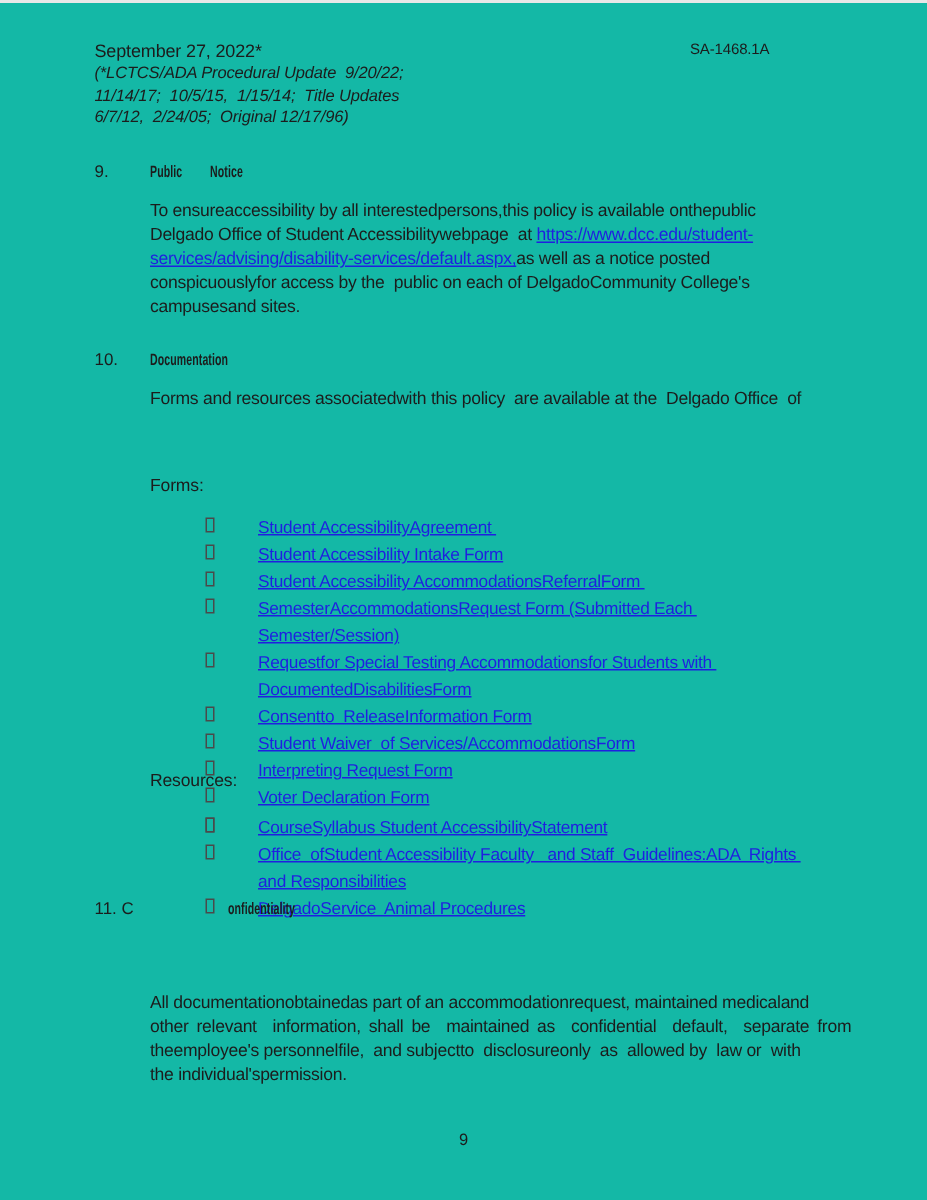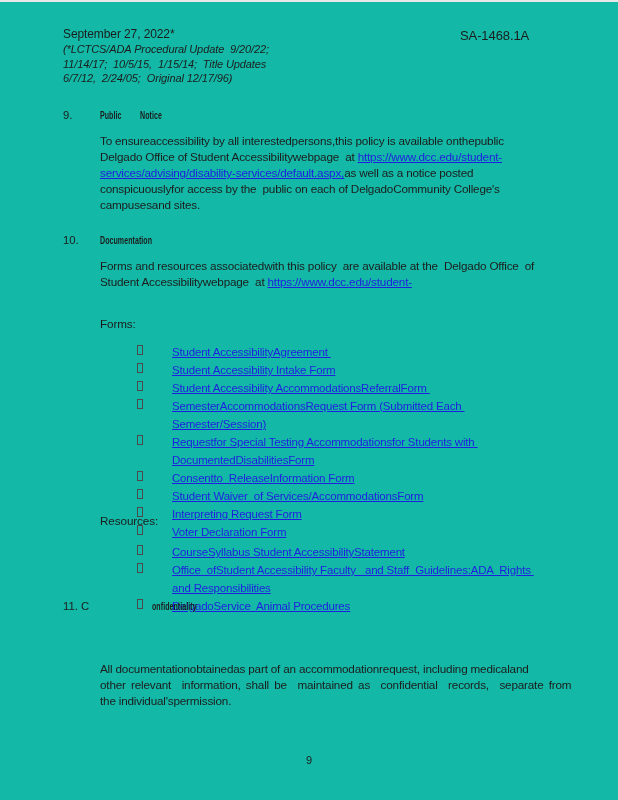--- a/index.html
+++ b/index.html
@@ -10,21 +10,21 @@
     background:#14b8a6;
     font-family:"Liberation Sans",sans-serif;
     color:#1c1c1c;
     overflow:hidden;
   }
   .abs{position:absolute;}
   .pre{white-space:pre;}
   .it{font-style:italic;}
   .date{font-size:12px;letter-spacing:-0.1px;}
   .rev{font-size:11px;line-height:14.5px;letter-spacing:-0.1px;}
-  .docnum{font-size:13px;letter-spacing:-0.1px;}
+  .docnum{font-size:10px;letter-spacing:-0.1px;}
   .hnum{font-size:11.3px;}
   .hword{
     position:absolute;
     display:inline-block;
     font-weight:700;
     font-size:11px;
     transform:scaleX(0.64);
     transform-origin:0 0;
     white-space:pre;
     letter-spacing:0.1px;
@@ -72,21 +72,20 @@
     <div class="bt pre">campusesand sites.</div>
   </div>
 
   <div class="abs" style="left:0;top:232px;width:100%;height:14px;">
     <span class="abs hnum pre" style="left:63px;top:0;">10.</span>
     <span class="hword" style="left:100px;top:0;">Documentation</span>
   </div>
 
   <div class="abs" style="left:100px;top:256px;width:490px;">
     <div class="bt pre">Forms and resources associatedwith this policy  are available at the  Delgado Office  of</div>
-    <div class="bt pre"><span>Student Accessibilitywebpage  at </span><a class="link u">https://www.dcc.edu/student-</a></div>
   </div>
 
   <div class="abs label pre" style="left:100px;top:315px;">Forms:</div>
 
   <div class="abs listblock" style="left:136px;top:340px;">
     <div class="row"><span class="bullet"></span><span class="lt pre"><a class="link u">Student AccessibilityAgreement </a></span></div>
     <div class="row"><span class="bullet"></span><span class="lt pre"><a class="link u">Student Accessibility Intake Form</a></span></div>
     <div class="row"><span class="bullet"></span><span class="lt pre"><a class="link u">Student Accessibility AccommodationsReferralForm </a></span></div>
     <div class="row"><span class="bullet"></span><span class="lt pre"><a class="link u">SemesterAccommodationsRequest Form (Submitted Each </a><br><a class="link u">Semester/Session)</a></span></div>
     <div class="row"><span class="bullet"></span><span class="lt pre"><a class="link u">Requestfor Special Testing Accommodationsfor Students with </a><br><a class="link u">DocumentedDisabilitiesForm</a></span></div>
@@ -104,20 +103,21 @@
     <div class="row"><span class="bullet"></span><span class="lt pre"><a class="link u">Office  ofStudent Accessibility Faculty   and Staff  Guidelines:ADA  Rights </a><br><a class="link u">and Responsibilities</a></span></div>
     <div class="row"><span class="bullet"></span><span class="lt pre"><a class="link">DelgadoService  Animal Procedures</a></span></div>
   </div>
 
   <div class="abs" style="left:0;top:598px;width:100%;height:14px;">
     <span class="abs hnum pre" style="left:63px;top:0;">11. C</span>
     <span class="hword" style="left:152px;top:0;">onfidentiality</span>
   </div>
 
   <div class="abs" style="left:100px;top:659px;width:490px;">
-    <div class="bt pre">All documentationobtainedas part of an accommodationrequest, including medicaland</div>
-    <div class="bt pre wsp">other relevant  information, shall be  maintained as  confidential  records,  separate from</div>
+    <div class="bt pre">All documentationobtainedas part of an accommodationrequest, maintained medicaland</div>
+    <div class="bt pre wsp">other relevant  information, shall be  maintained as  confidential  default,  separate from</div>
+    <div class="bt pre">theemployee's personnelfile,  and subjectto  disclosureonly  as  allowed by  law or  with</div>
     <div class="bt pre">the individual'spermission.</div>
   </div>
 
   <div class="abs footer" style="top:752px;">9</div>
 
 </div>
 
 </body></html>

